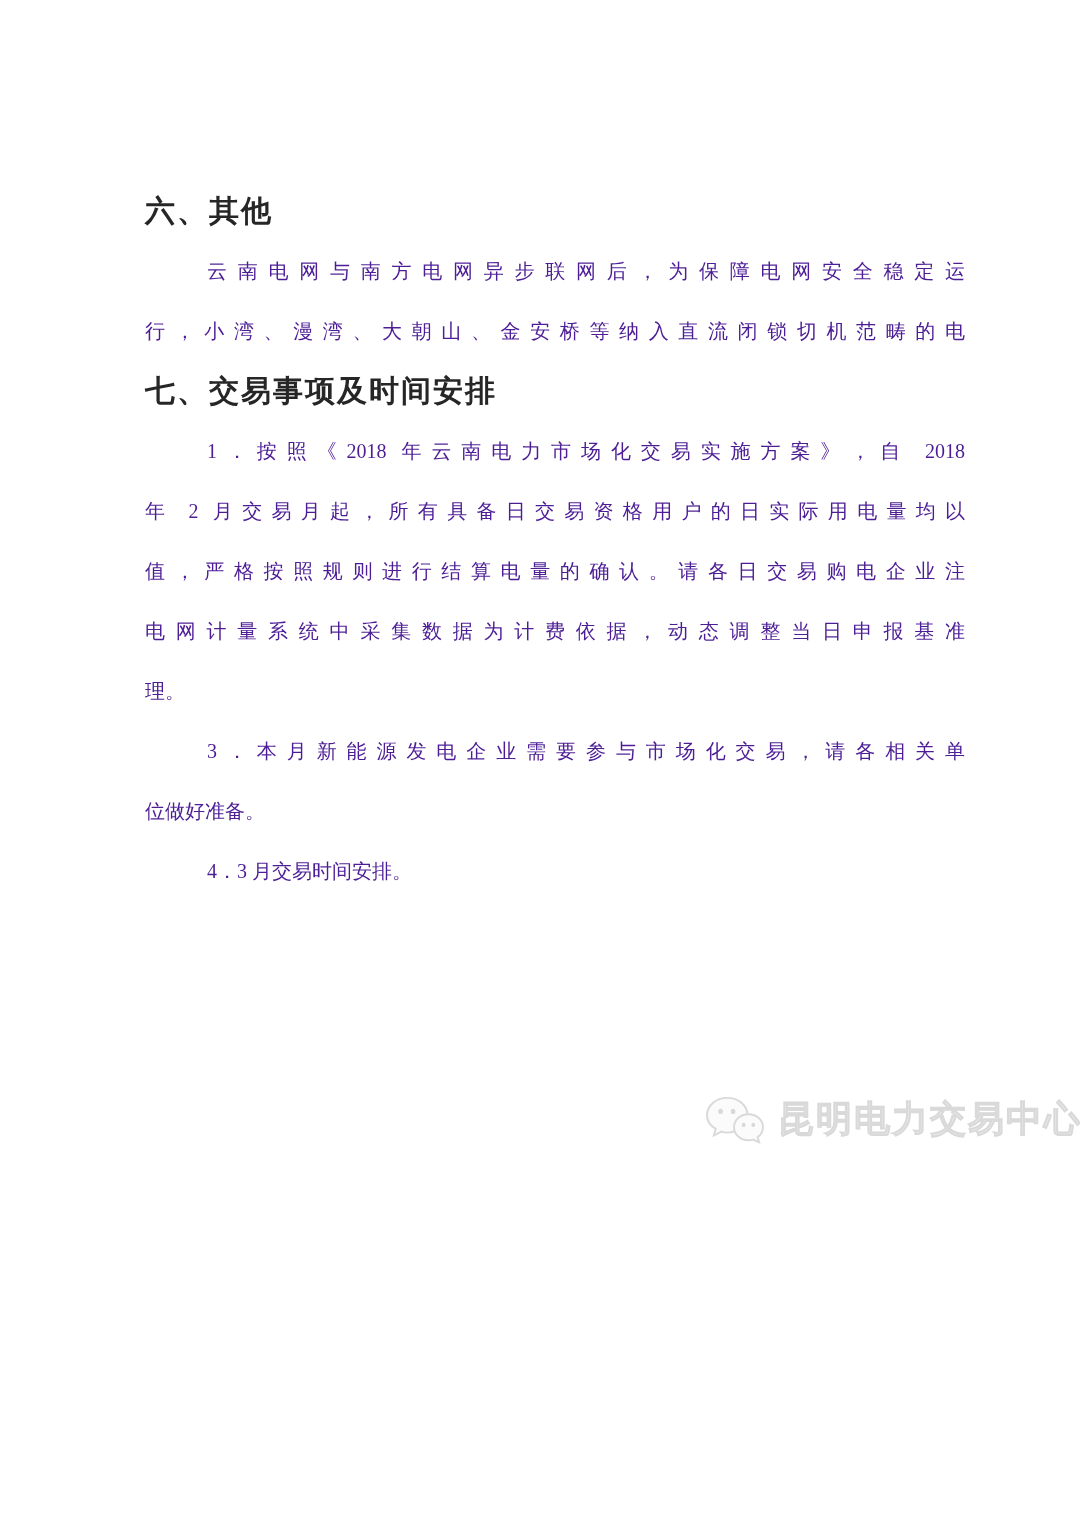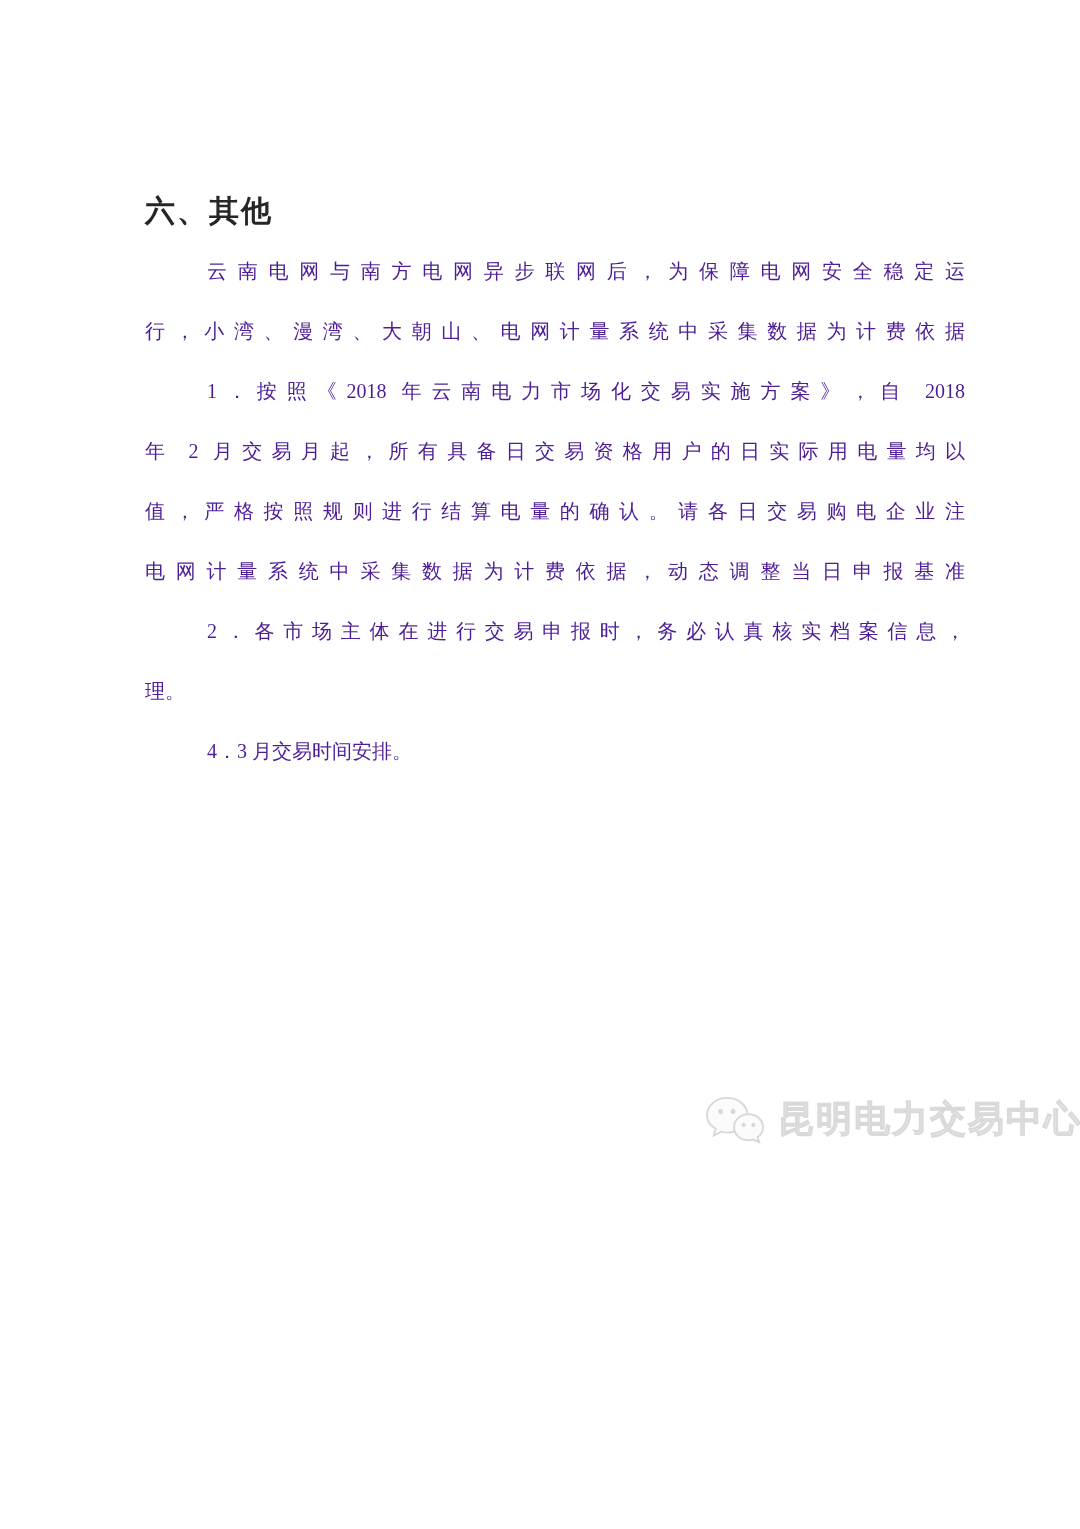--- a/index.html
+++ b/index.html
@@ -90,36 +90,40 @@
 <body>
 
 <div class="page">
 
   <main class="content">
 
     <h2 class="heading">六、其他</h2>
 
     <div class="para">
       <span class="line jl indent">云南电网与南方电网异步联网后，为保障电网安全稳定运</span>
-      <span class="line jl">行，小湾、漫湾、大朝山、电网计量系统中采集数据为计费依据</span>
+      <span class="line jl">行，小湾、漫湾、大朝山、金安桥等纳入直流闭锁切机范畴的电</span>
     </div>
 
+    <h2 class="heading">七、交易事项及时间安排</h2>
 
     <div class="para">
       <span class="line jl indent">1．按照《2018 年云南电力市场化交易实施方案》，自 2018</span>
       <span class="line jl">年 2 月交易月起，所有具备日交易资格用户的日实际用电量均以</span>
       <span class="line jl">值，严格按照规则进行结算电量的确认。请各日交易购电企业注</span>
       <span class="line jl">电网计量系统中采集数据为计费依据，动态调整当日申报基准</span>
     </div>
 
     <div class="para">
-      <span class="line jl indent">2．各市场主体在进行交易申报时，务必认真核实档案信息，</span>
       <span class="line">理。</span>
     </div>
 
+    <div class="para">
+      <span class="line jl indent">3．本月新能源发电企业需要参与市场化交易，请各相关单</span>
+      <span class="line">位做好准备。</span>
+    </div>
 
     <div class="para">
       <span class="line indent">4．3 月交易时间安排。</span>
     </div>
 
   </main>
 
   <div class="pageno">—8—</div>
 
   <div class="footer">

